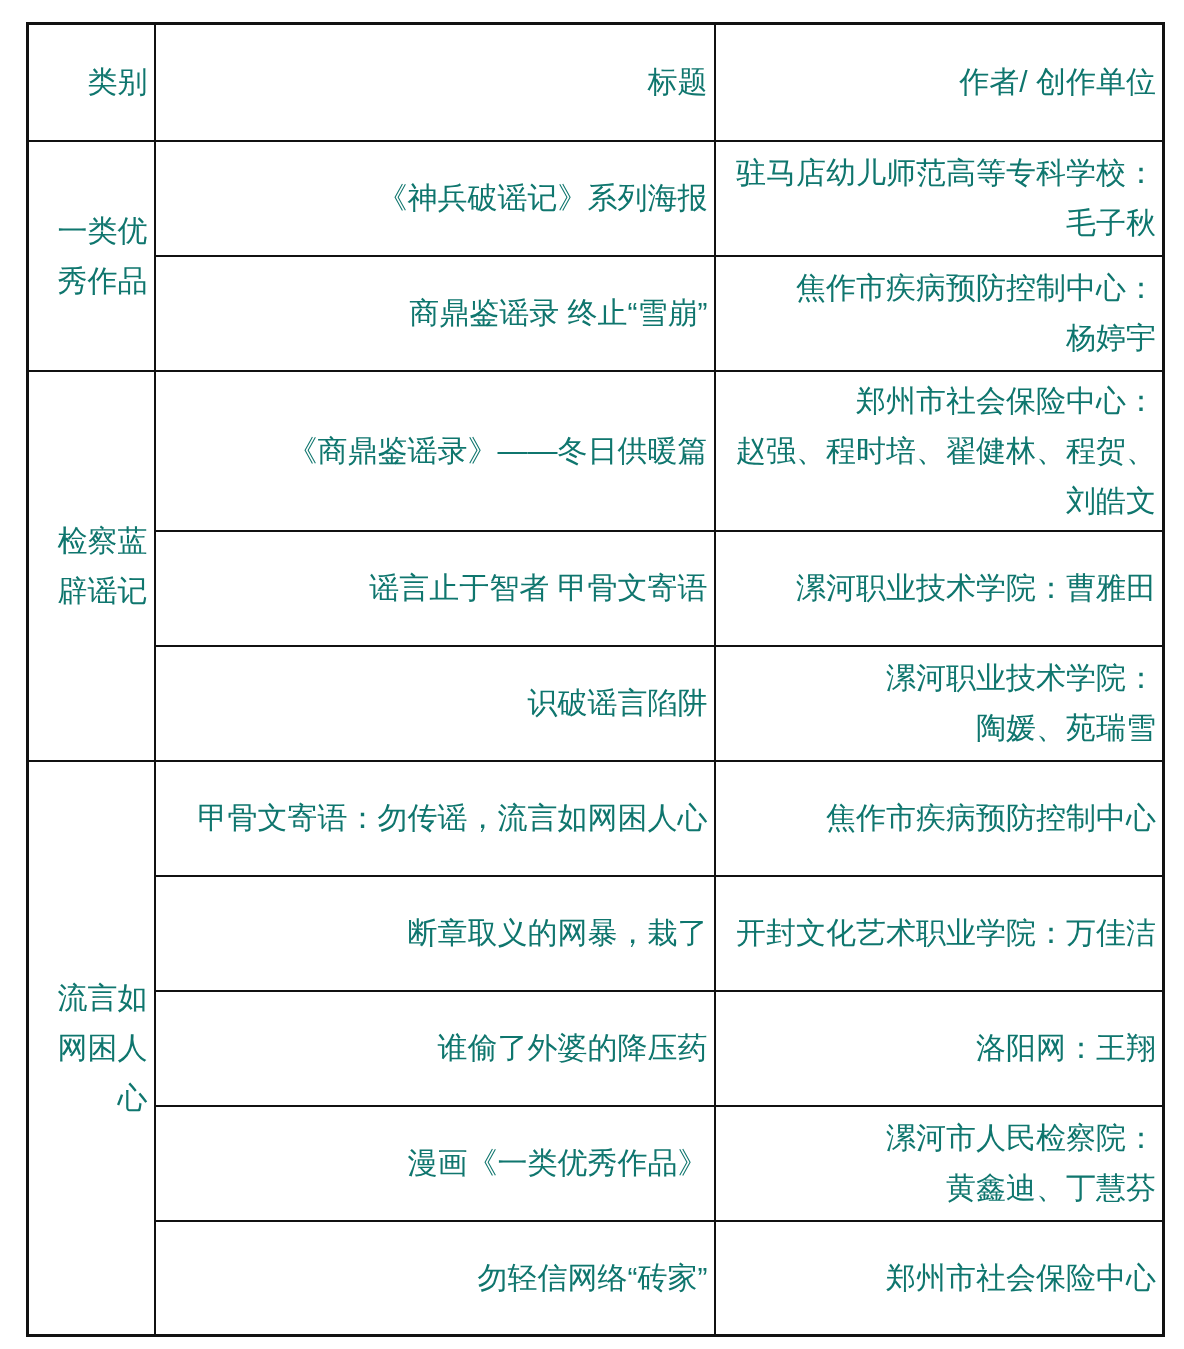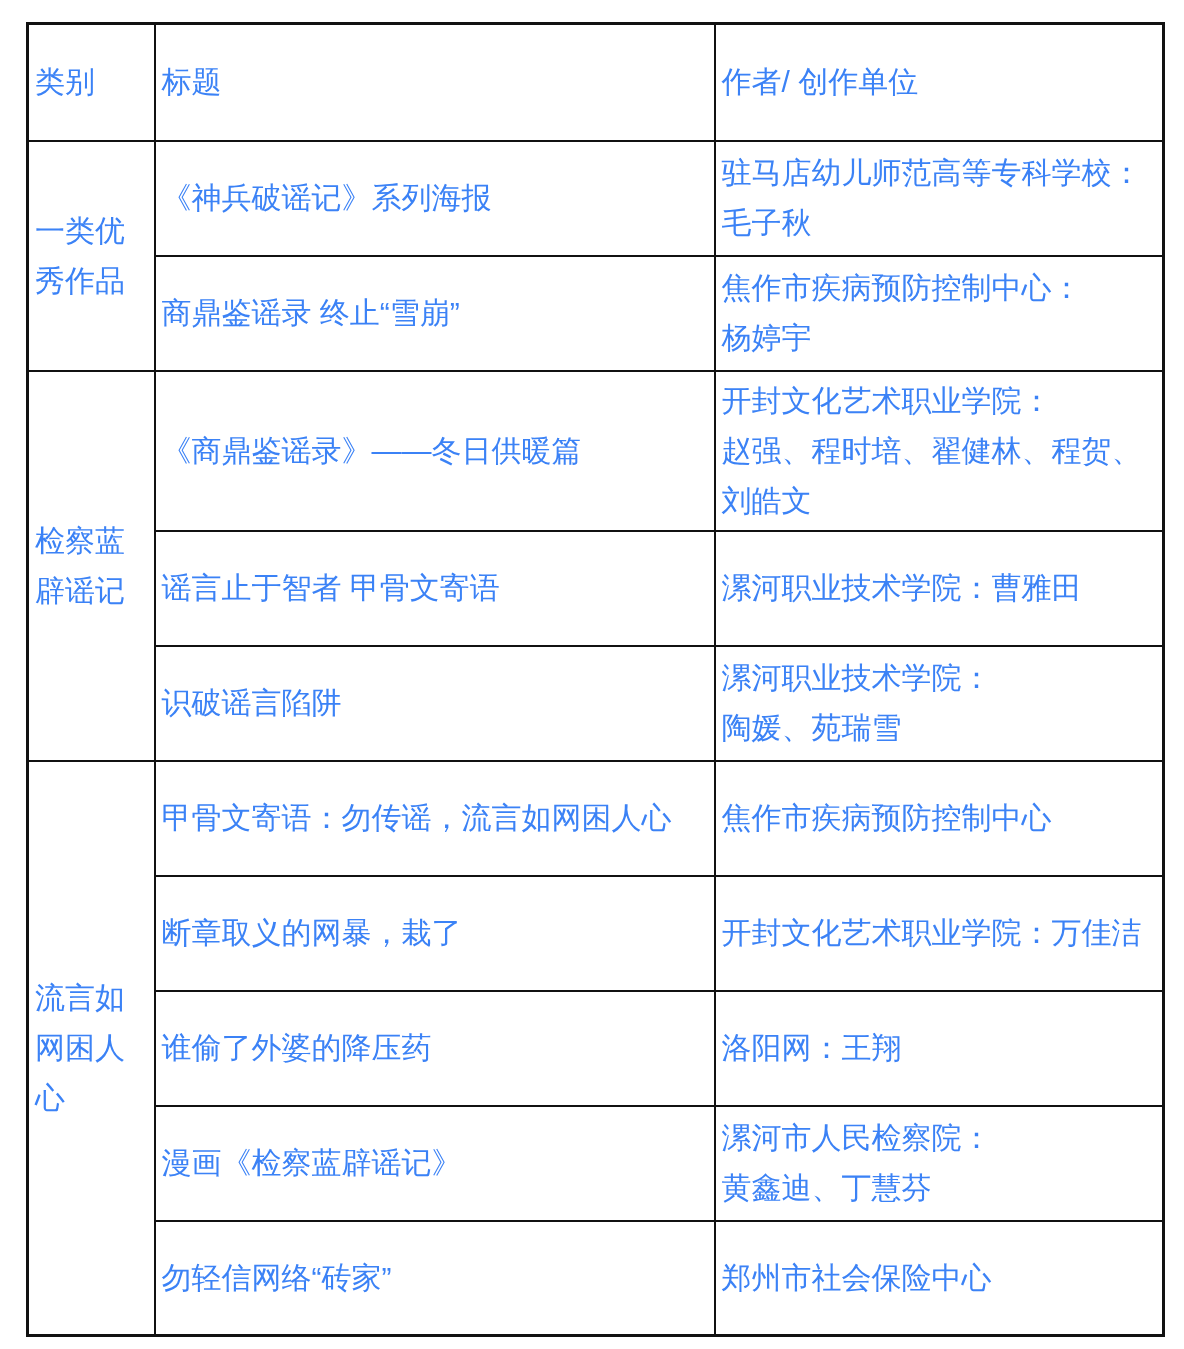--- a/index.html
+++ b/index.html
@@ -23,26 +23,26 @@
     top: 22px;
     width: 1136px;
     border-collapse: collapse;
     table-layout: fixed;
     background: #ffffff;
     border: 3px solid #111111;
   }
   table.awards th,
   table.awards td {
     border: 2px solid #111111;
-    text-align: left;
+    text-align: right;
     vertical-align: middle;
     font-size: 30px;
     font-weight: 400;
     line-height: 50px;
-    color: #3b82f6;
+    color: #0f766e;
     padding: 4px 6px;
     overflow: hidden;
   }
   thead tr { height: 117px; }
   tbody tr { height: 115px; }
   tbody tr.tall { height: 144px; }
   th { font-weight: 400; }
   td.category-cell {
     padding: 4px 16px;
     line-height: 56px;
@@ -77,21 +77,21 @@
 毛子秋</td>
         </tr>
         <tr>
           <td class="title-cell">商鼎鉴谣录 终止“雪崩”</td>
           <td class="author-cell">焦作市疾病预防控制中心：
 杨婷宇</td>
         </tr>
         <tr class="tall">
           <td class="category-cell" rowspan="3">检察蓝辟谣记</td>
           <td class="title-cell">《商鼎鉴谣录》——冬日供暖篇</td>
-          <td class="author-cell">开封文化艺术职业学院：
+          <td class="author-cell">郑州市社会保险中心：
 赵强、程时培、翟健林、程贺、
 刘皓文</td>
         </tr>
         <tr>
           <td class="title-cell">谣言止于智者 甲骨文寄语</td>
           <td class="author-cell">漯河职业技术学院：曹雅田</td>
         </tr>
         <tr>
           <td class="title-cell">识破谣言陷阱</td>
           <td class="author-cell">漯河职业技术学院：
@@ -104,21 +104,21 @@
         </tr>
         <tr>
           <td class="title-cell">断章取义的网暴，栽了</td>
           <td class="author-cell">开封文化艺术职业学院：万佳洁</td>
         </tr>
         <tr>
           <td class="title-cell">谁偷了外婆的降压药</td>
           <td class="author-cell">洛阳网：王翔</td>
         </tr>
         <tr>
-          <td class="title-cell">漫画《检察蓝辟谣记》</td>
+          <td class="title-cell">漫画《一类优秀作品》</td>
           <td class="author-cell">漯河市人民检察院：
 黄鑫迪、丁慧芬</td>
         </tr>
         <tr>
           <td class="title-cell">勿轻信网络“砖家”</td>
           <td class="author-cell">郑州市社会保险中心</td>
         </tr>
       </tbody>
   </table>
 </div>

